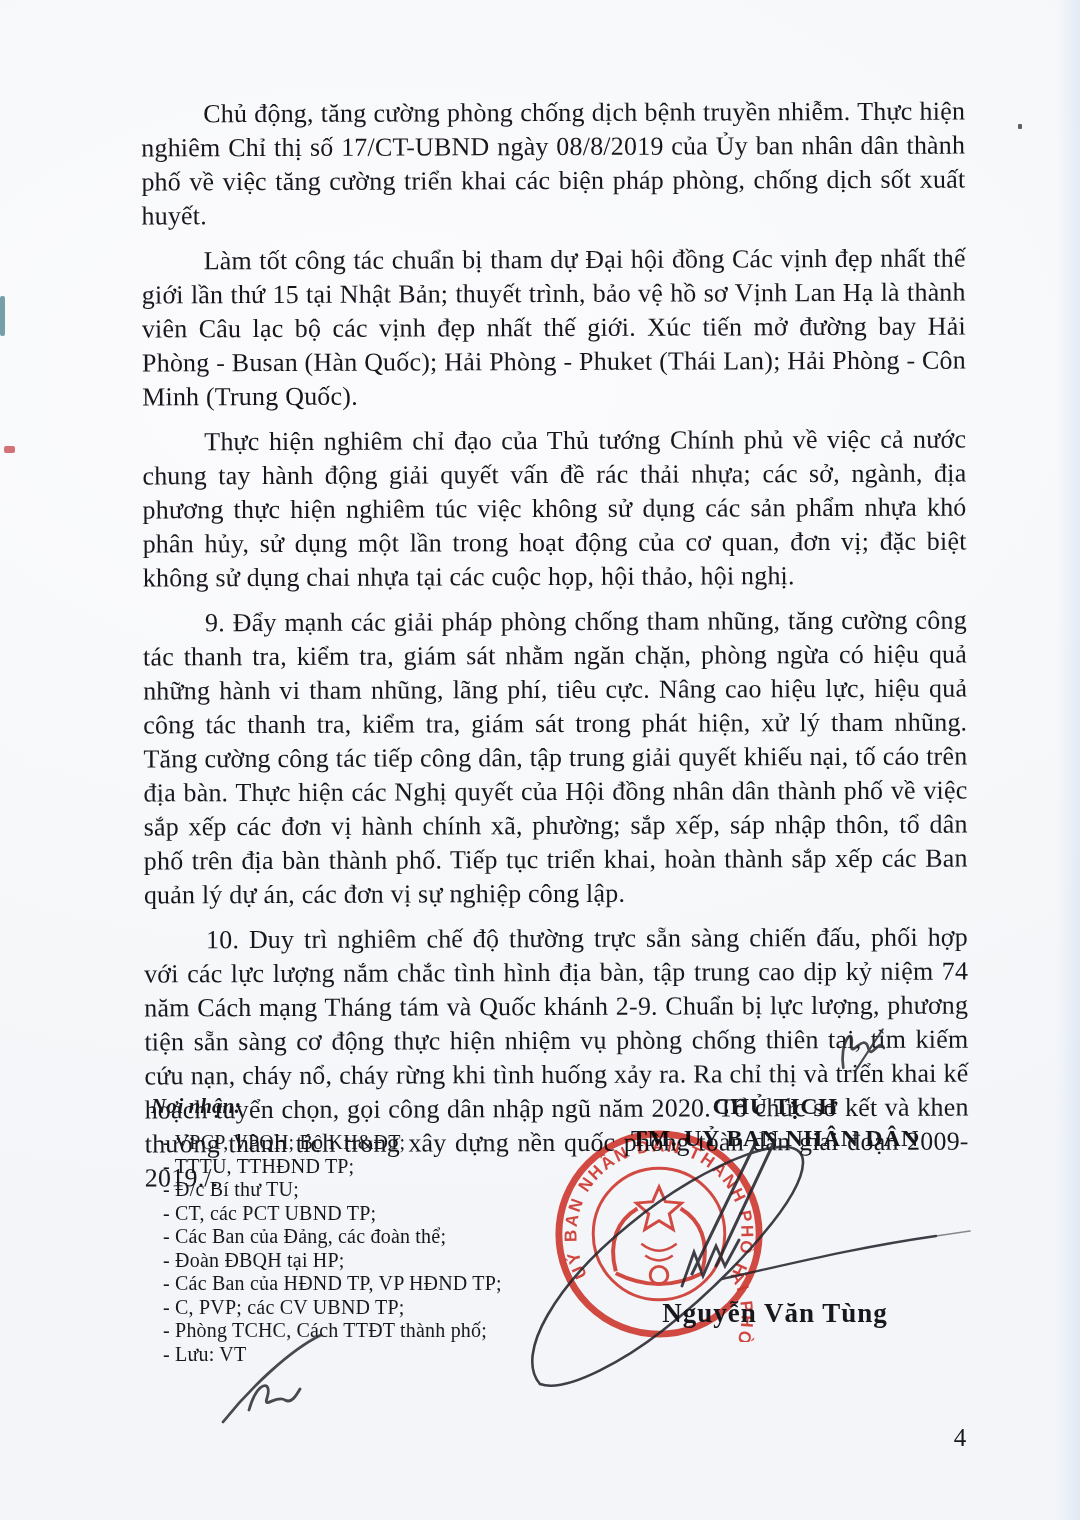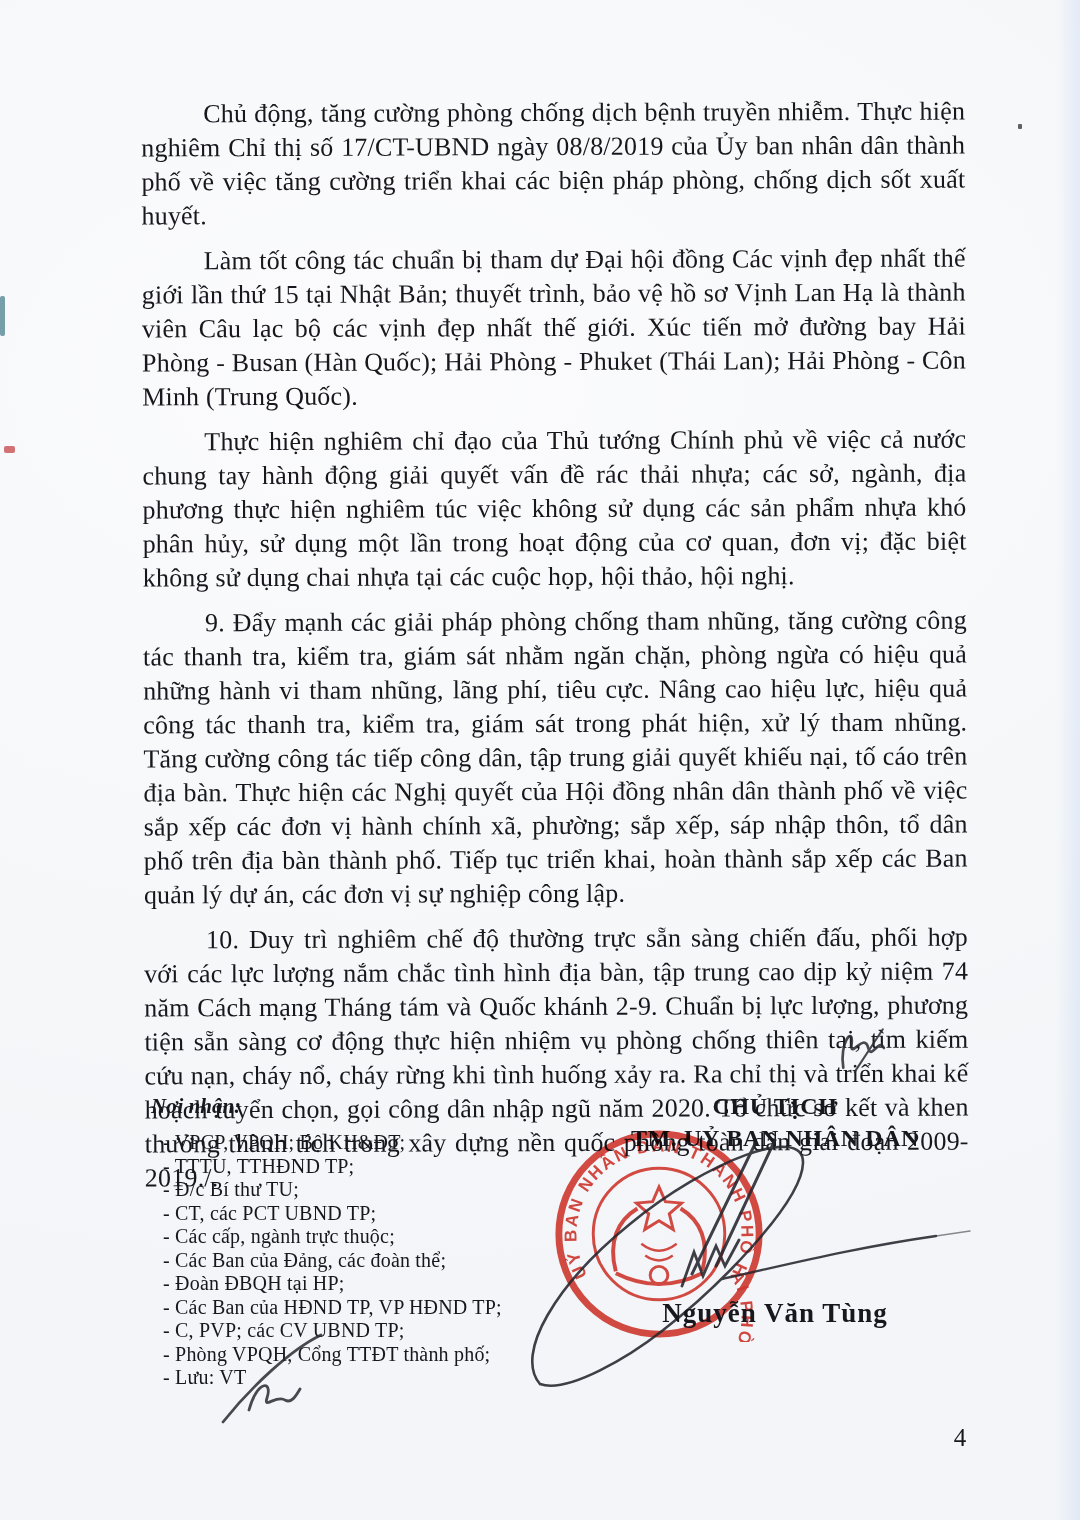--- a/index.html
+++ b/index.html
@@ -68,26 +68,25 @@
     </g>
   </svg>
 
   <div class="recipients">
     <div class="recipients-label">Nơi nhận:</div>
     <ul>
       <li>- VPCP, VPQH; Bộ KH&amp;ĐT;</li>
       <li>- TTTU, TTHĐND TP;</li>
       <li>- Đ/c Bí thư TU;</li>
       <li>- CT, các PCT UBND TP;</li>
-      <li>- Các cấp, ngành trực thuộc;</li>
       <li>- Các Ban của Đảng, các đoàn thể;</li>
       <li>- Đoàn ĐBQH tại HP;</li>
       <li>- Các Ban của HĐND TP, VP HĐND TP;</li>
       <li>- C, PVP; các CV UBND TP;</li>
-      <li>- Phòng VPQH, Cổng TTĐT thành phố;</li>
+      <li>- Phòng TCHC, Cách TTĐT thành phố;</li>
       <li>- Lưu: VT</li>
     </ul>
   </div>
 
   <svg class="luu-flourish" viewBox="0 0 115 100">
     <g fill="none" stroke="#2b2b33" stroke-width="2.8" stroke-linecap="round" opacity=".85">
       <path d="M8,92 C35,58 75,20 106,5"></path>
       <path d="M34,80 C42,50 58,50 52,68 C48,80 62,64 70,70 C76,74 81,66 85,59"></path>
     </g>
   </svg>

